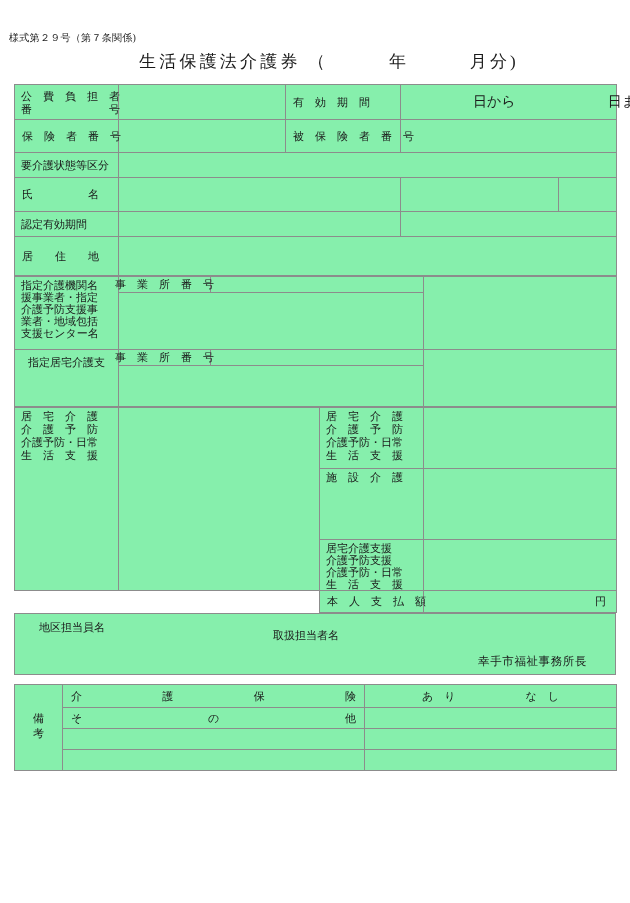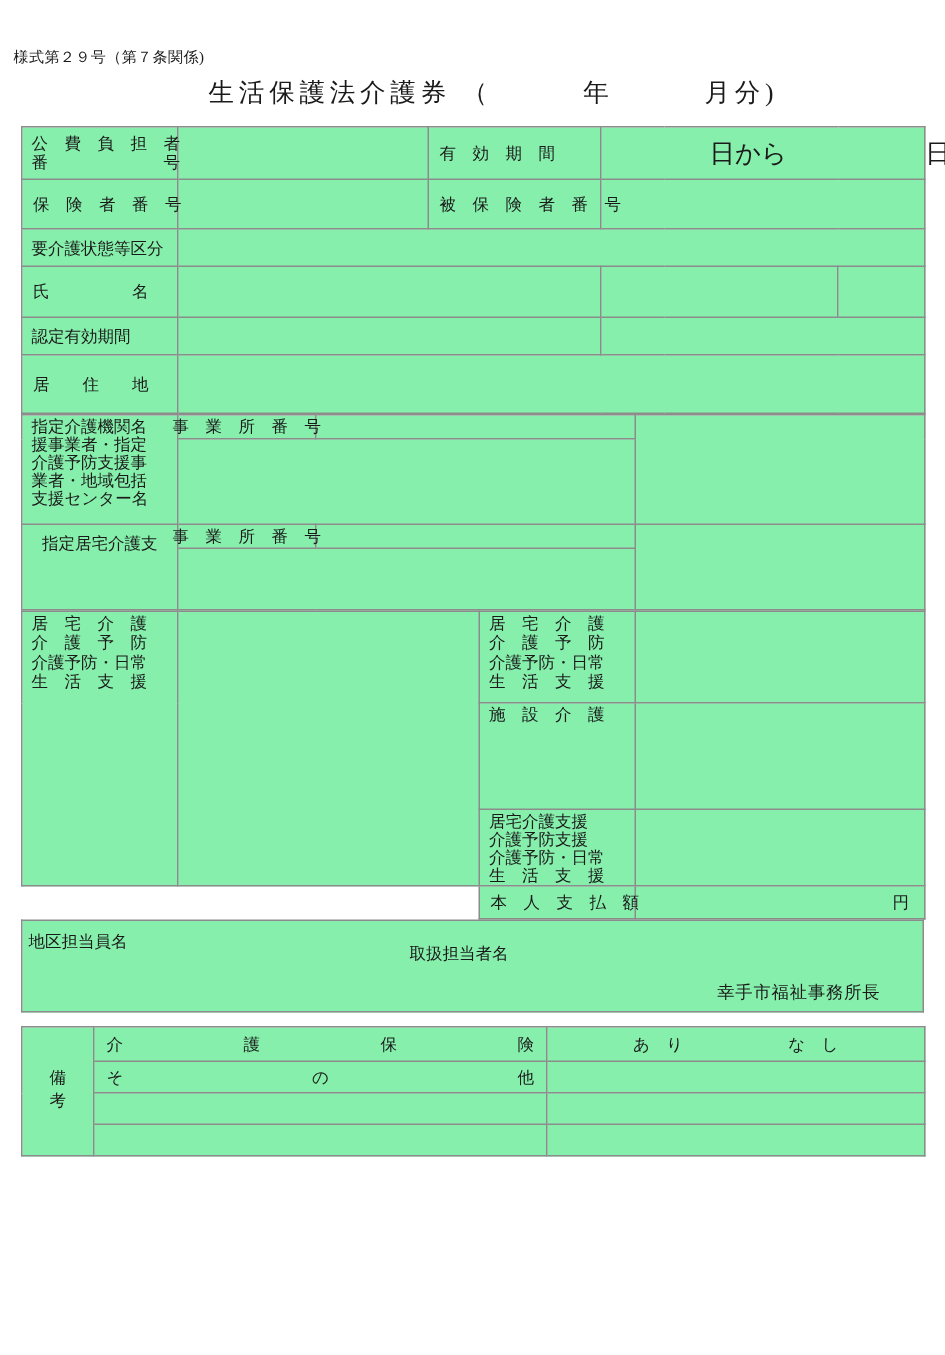--- a/index.html
+++ b/index.html
@@ -134,34 +134,34 @@
     align-items: center;
     justify-content: flex-end;
     padding: 0 10px;
     box-sizing: border-box;
     font-size: 11px;
     white-space: nowrap;
   }
   .kikan-val {
     display: flex;
     align-items: center;
-    font-size: 17px;
+    font-size: 14px;
     white-space: nowrap;
     height: 100%;
     box-sizing: border-box;
   }
   .kikan-val span.a { margin-left: 72px; }
   .kikan-val span.b { margin-left: 92px; }
 
   .footer-area {
     position: relative;
     height: 100%;
     width: 100%;
   }
-  .f-chiku { position: absolute; left: 4px;  top: 6px;  font-size: 11px; white-space: nowrap;}
+  .f-chiku { position: absolute; left: 24px;  top: 6px;  font-size: 11px; white-space: nowrap;}
   .f-toriatsukai { position: absolute; left: 258px; top: 14px; font-size: 11px; white-space: nowrap; font-family: Liberation Serif, serif;}
   .f-office { position: absolute; right: 28px; top: 40px; font-size: 11.5px; letter-spacing: 0.6px; white-space: nowrap;}
 
   .vert-bikou {
     display: flex;
     flex-direction: column;
     align-items: center;
     justify-content: space-around;
     height: 100%;
     padding: 10px 0 14px 0;

